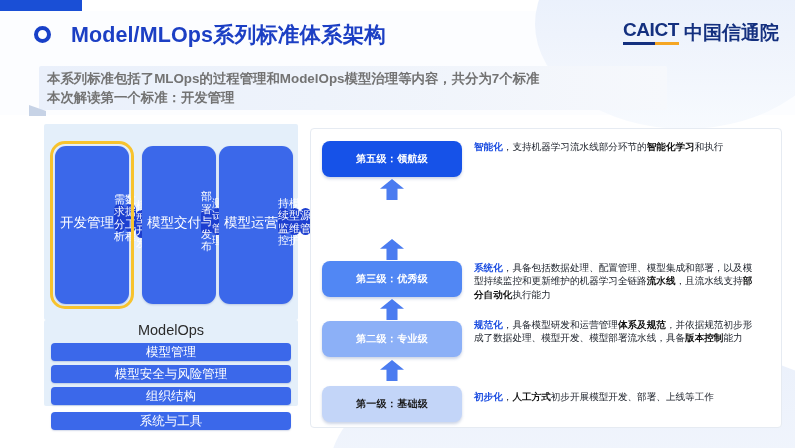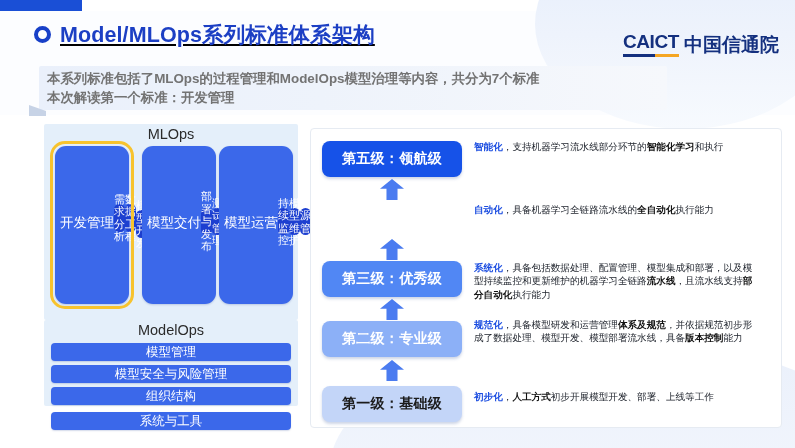--- a/index.html
+++ b/index.html
@@ -37,37 +37,37 @@
     position: absolute; left: 330px; bottom: -150px;
     width: 560px; height: 260px;
     border-radius: 50%;
     background: linear-gradient(180deg,#e6edfa 0%, #f2f6fd 70%, #fafcff 100%);
     opacity: .85;
   }
 
   
   .title-row {
     position: absolute; left: 34px; top: 20px;
-    display: flex; align-items: center; gap: 9px; text-decoration: underline;
+    display: flex; align-items: center; gap: 20px;
   }
   .ring {
     width: 17px; height: 17px; border-radius: 50%;
     border: 4.5px solid #1840c8;
     flex: none;
   }
   .slide-title {
     font-size: 21.5px; font-weight: 700; color: #1c3fc4;
     letter-spacing: .1px; white-space: nowrap;
   }
 
   .logo {
     position: absolute; right: 16px; top: 20px;
     display: flex; align-items: flex-end; gap: 5px;
   }
-  .logo-mark { position: relative; margin-top: 12px; }
+  .logo-mark { position: relative; }
   .logo-caict {
     font-size: 19px; font-weight: 800; color: #14307f;
     letter-spacing: -0.4px; line-height: 1;
   }
   .logo-ul { display: flex; height: 2.5px; margin-top: 2px; }
   .logo-ul i { display: block; height: 100%; }
   .logo-ul i.b { background: #14307f; width: 58%; }
   .logo-ul i.o { background: #f5a623; width: 42%; }
   .logo-cn {
     font-size: 19px; font-weight: 700; color: #14307f;
@@ -169,21 +169,21 @@
     width: 472px; height: 300px;
     background: #ffffff;
     border: 1px solid #e6ebf2;
     border-radius: 4px;
   }
   .lvl {
     position: absolute; left: 322px;
     width: 140px; height: 36px;
     border-radius: 8px;
     display: flex; align-items: center; justify-content: center;
-    font-size: 14px; font-weight: 700; color: #ffffff;
+    font-size: 10px; font-weight: 700; color: #ffffff;
     letter-spacing: .3px;
     box-shadow: 0 2px 3px rgba(60,90,160,.25);
   }
   .lvl.l5 { top: 141px; background: #1652e8; }
   .lvl.l4 { top: 201px; background: #2f6bf0; }
   .lvl.l3 { top: 261px; background: #5187f4; }
   .lvl.l2 { top: 321px; background: #8cb0f7; }
   .lvl.l1 { top: 386px; background: #c3d5f8; color: #1b1b1b; }
 
   .arrow {
@@ -241,21 +241,20 @@
   <div class="subtitle-band">
     <span class="fold"></span>
   </div>
   <div class="subtitle-text">
     <div>本系列标准包括了MLOps的过程管理和ModelOps模型治理等内容，共分为7个标准</div>
     <div>本次解读第一个标准：开发管理</div>
   </div>
 
   <div class="left-panel"></div>
   <div class="modelops-panel"></div>
-  <div class="grp-title mlops">MLOps</div>
   <div class="grp-title modelops">ModelOps</div>
 
   <div class="pillar p1">
     <div class="pillar-head">开发管理</div>
     <div class="pill">需求分析</div>
     <div class="pill">数据工程</div>
     <div class="pill">模型开发</div>
   </div>
 
   <div class="pillar p2">
@@ -290,18 +289,17 @@
   <div class="lvl l5">第五级：领航级</div>
   <div class="arrow a54"></div>
   <div class="arrow a43"></div>
   <div class="lvl l3">第三级：优秀级</div>
   <div class="arrow a32"></div>
   <div class="lvl l2">第二级：专业级</div>
   <div class="arrow a21"></div>
   <div class="lvl l1">第一级：基础级</div>
 
   <div class="desc d5"><span class="kw">智能化</span><span>，支持机器学习流水线部分环节的</span><span class="em">智能化学习</span><span>和执行</span></div>
-  <div class="desc d4"><span class="kw">自动化</span><span>，具备机器学习全链路流水线的</span><span class="em">全自动化</span><span>执行能力</span></div>
   <div class="desc d3"><span class="kw">系统化</span><span>，具备包括数据处理、配置管理、模型集成和部署，以及模型持续监控和更新维护的机器学习全链路</span><span class="em">流水线</span><span>，且流水线支持</span><span class="em">部分自动化</span><span>执行能力</span></div>
   <div class="desc d2"><span class="kw">规范化</span><span>，具备模型研发和运营管理</span><span class="em">体系及规范</span><span>，并依据规范初步形成了数据处理、模型开发、模型部署流水线，具备</span><span class="em">版本控制</span><span>能力</span></div>
   <div class="desc d1"><span class="kw">初步化</span><span>，</span><span class="em">人工方式</span><span>初步开展模型开发、部署、上线等工作</span></div>
 
 </div>
 
 </body></html>

